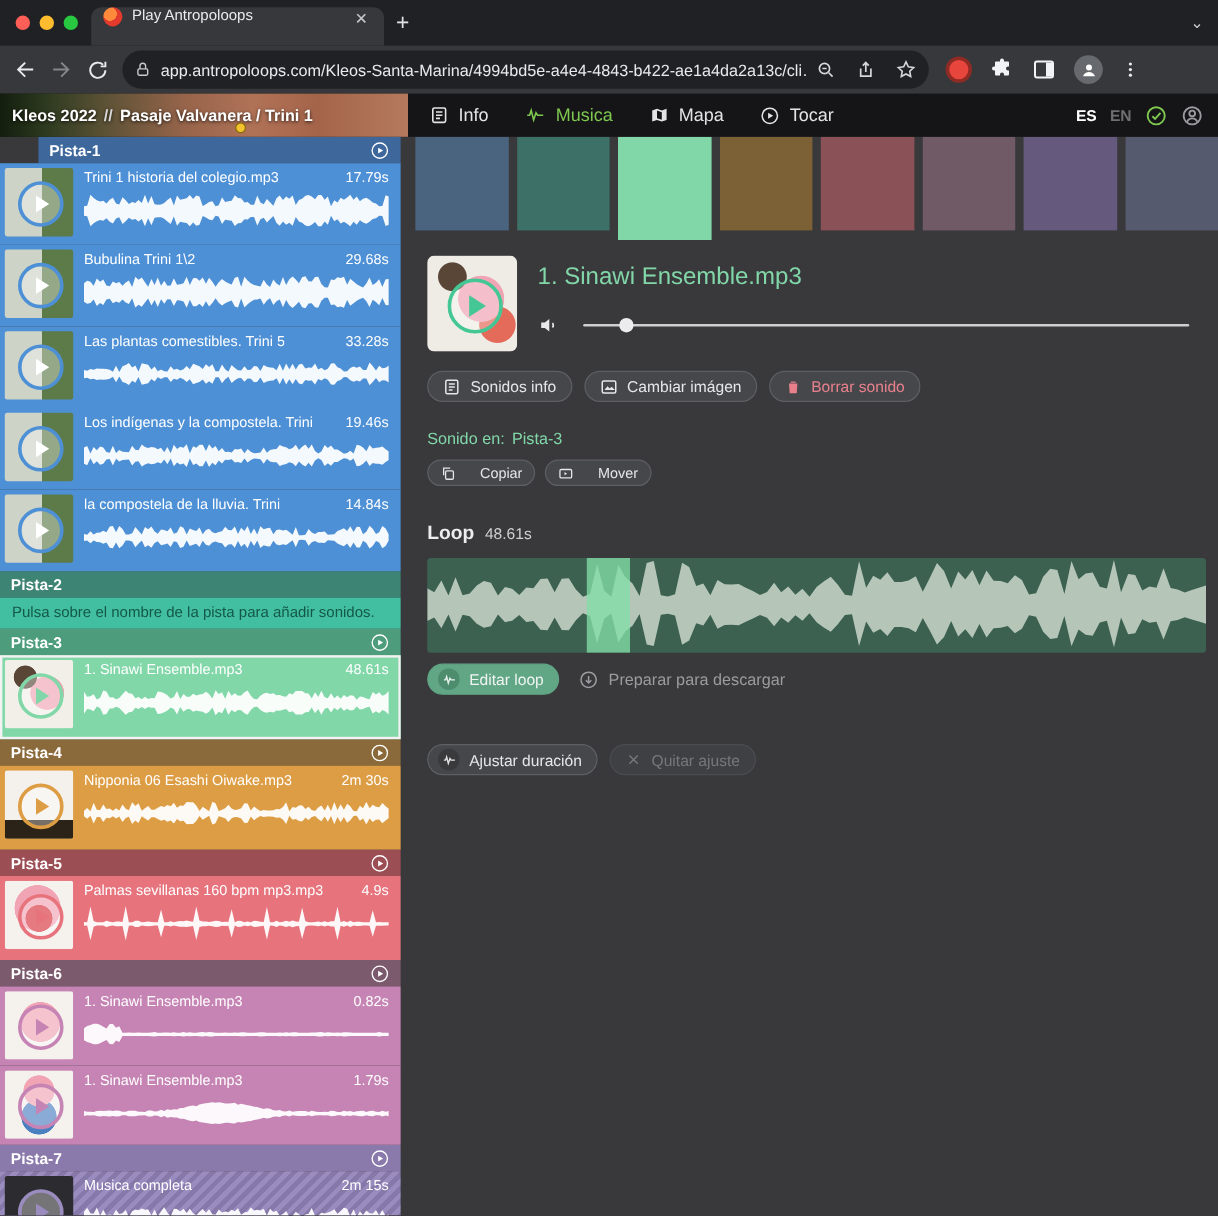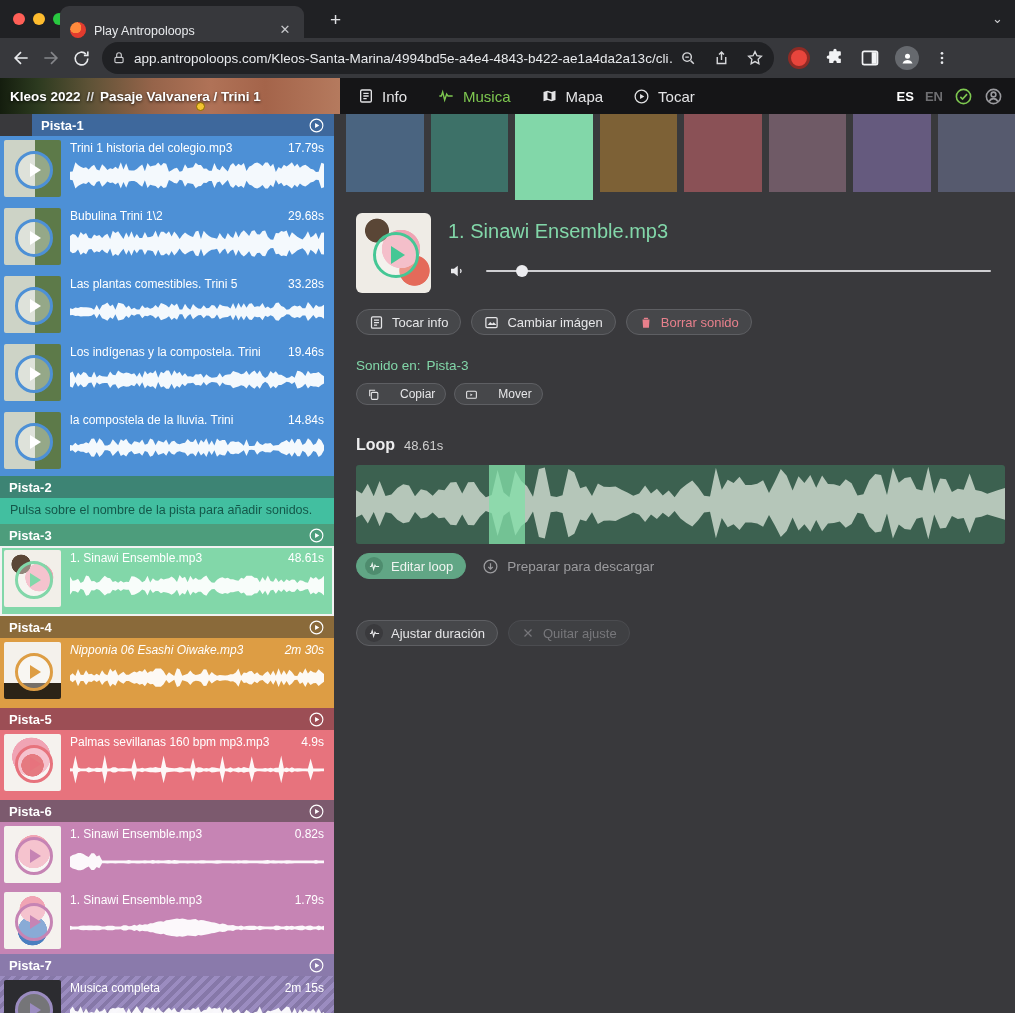--- a/index.html
+++ b/index.html
@@ -2,21 +2,21 @@
 <html><head>
 <meta charset="utf-8">
 <style>
   html,body{margin:0;padding:0}
   body{width:1015px;height:1013px;overflow:hidden;background:#39393c;font-family:"Liberation Sans",sans-serif;-webkit-font-smoothing:antialiased}
   svg{display:block}
   
   .tabstrip{height:38px;background:#202124;position:relative}
   .lights{position:absolute;left:13px;top:13px;display:flex;gap:8px}
   .light{width:12px;height:12px;border-radius:50%}
-  .tab{position:absolute;left:60px;top:6px;width:244px;height:32px;background:#37383c;border-radius:9px 9px 0 0;display:flex;align-items:flex-end;padding:0 10px;box-sizing:border-box}
+  .tab{position:absolute;left:76px;top:6px;width:244px;height:32px;background:#37383c;border-radius:9px 9px 0 0;display:flex;align-items:flex-start;padding:0 10px;box-sizing:border-box}
   .tab-title{flex:1;color:#e8eaed;font-size:12.5px;white-space:nowrap;overflow:hidden;margin-left:8px}
   .favicon{width:16px;height:16px;border-radius:50%;background:radial-gradient(circle at 35% 35%,#ff8a3c 0 38%,#e23b2e 40% 75%,#a8241c 77%);flex:0 0 auto}
   .tab-close{color:#c7c8cb;font-size:13px;width:18px;height:18px;display:flex;align-items:center;justify-content:center;border-radius:50%}
   .newtab{position:absolute;left:330px;top:10px;color:#dfe0e3;font-size:19px;line-height:1}
   .strip-chevron{position:absolute;right:12px;top:11px;color:#cfd0d3;font-size:13px}
   .toolbar{height:40px;background:#37383c;display:flex;align-items:center;padding:0 6px;box-sizing:border-box}
   .tbtn{width:30px;height:30px;display:flex;align-items:center;justify-content:center;border-radius:50%;flex:0 0 auto}
   .omnibox{width:672px;height:32px;background:#202124;border-radius:16px;display:flex;align-items:center;padding:0 10px;box-sizing:border-box;margin-left:6px;flex:0 0 auto}
   .url{color:#e8eaed;font-size:13.5px;white-space:nowrap;overflow:hidden;flex:1;margin-left:8px}
   .omni-icons{display:flex;gap:16px;align-items:center;margin-left:8px}
@@ -350,21 +350,21 @@
       </div>
       <div class="track-header" style="background: rgb(138, 106, 58);">
         <span>Pista-4</span>
         <span class="tp">
           <svg width="17" height="17" viewBox="0 0 24 24" fill="none" stroke="#ffffff" stroke-width="1.6">
             <circle cx="12" cy="12" r="9"></circle>
             <path d="M10 8.5l6 3.5-6 3.5z" fill="#ffffff" stroke="none"></path>
           </svg>
         </span>
       </div>
-      <div class="clip" style="height: 70px; background: rgb(221, 157, 68); font-style: italic;">
+      <div class="clip" style="height: 70px; background: rgb(221, 157, 68);">
         <div class="thumb" style="background: linear-gradient(rgb(244, 241, 236) 0px, rgb(244, 241, 236) 72%, rgb(43, 35, 23) 72%, rgb(43, 35, 23) 100%), rgb(244, 241, 236);">
           <div class="ring" style="border-color: rgb(221, 157, 68);">
             <div class="tri" style="border-left-color: rgb(221, 157, 68);"></div>
           </div>
         </div>
         <div class="clip-main">
           <div class="clip-top">
             <span class="nm">Nipponia 06 Esashi Oiwake.mp3</span>
             <span>2m 30s</span>
           </div>
@@ -508,21 +508,21 @@
           </div>
         </div>
       </div>
 
       <div class="action-row">
         <div class="pill">
           <svg width="15" height="15" viewBox="0 0 24 24" fill="none" stroke="#e6e6e8" stroke-width="2">
               <rect x="4" y="3" width="16" height="18" rx="2"></rect>
               <path d="M8 8h8M8 12h8M8 16h5"></path>
             </svg>
-          <span>Tocar info</span>
+          <span>Sonidos info</span>
         </div>
         <div class="pill">
           <svg width="15" height="15" viewBox="0 0 24 24" fill="none" stroke="#e6e6e8" stroke-width="2">
               <rect x="3" y="4" width="18" height="16" rx="2"></rect>
               <path d="M6 16l4-5 3 3 2.5-2.5L20 16z" fill="#e6e6e8" stroke="none"></path>
             </svg>
           <span>Cambiar imágen</span>
         </div>
         <div class="pill danger">
           <svg width="14" height="15" viewBox="0 0 24 24" fill="#e8808c">

